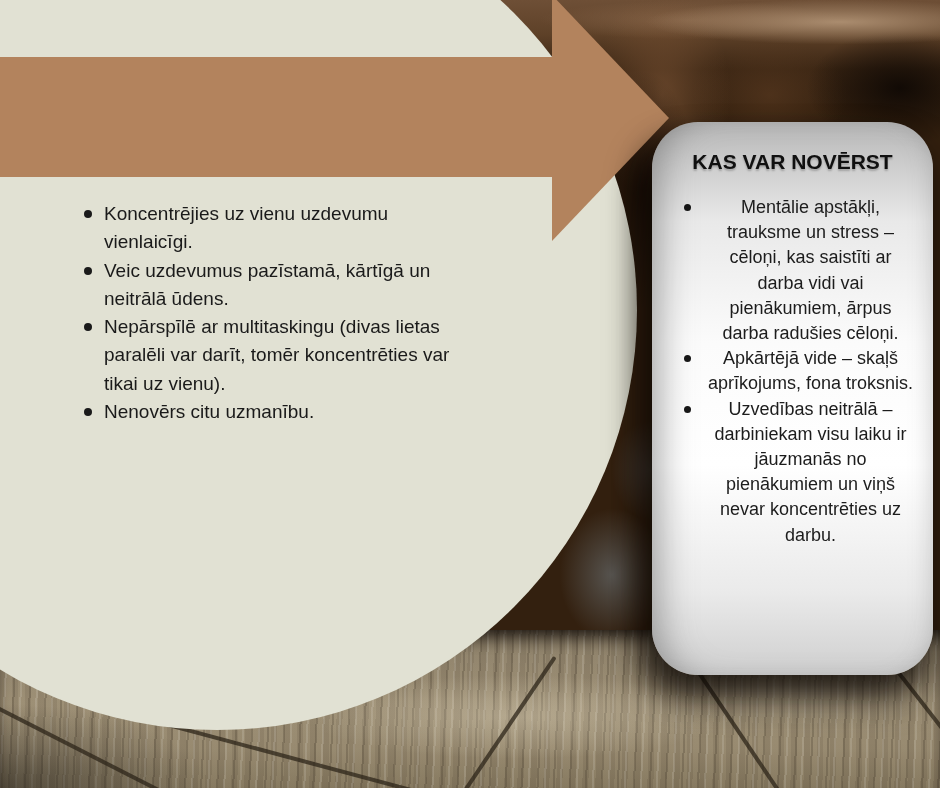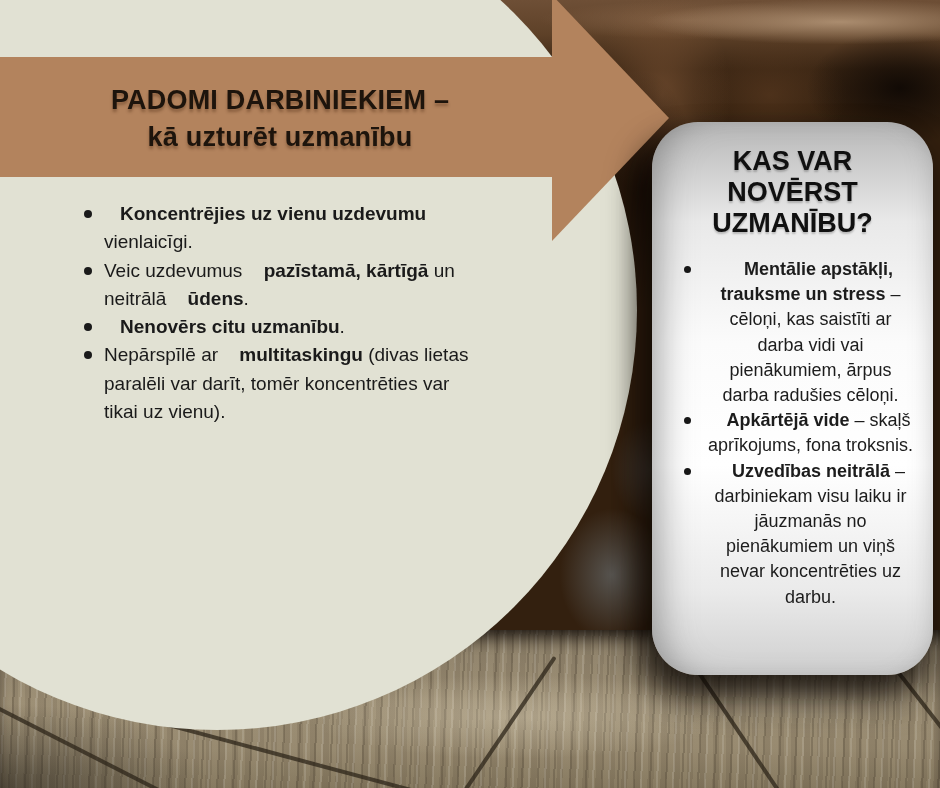--- a/index.html
+++ b/index.html
@@ -64,34 +64,34 @@
   .main-title span{display:block;}
   
   .tips{
     position:absolute;left:84px;top:200px;width:398px;margin:0;padding:0;list-style:none;
     font-size:19px;line-height:28.3px;color:var(--body-text,#1a1a1a);
   }
   .tips li{display:flex;}
   .tips .dot{flex:0 0 20px;}
   .tips .dot::before{content:"";display:block;width:8px;height:8px;border-radius:50%;background:#1a1a1a;margin-top:10px;}
   .tips .txt{flex:1;}
-  b{font-weight:700;margin-left:16px;}
+  b{font-weight:400;}
   
   .card{
     position:absolute;left:652px;top:122px;width:281px;height:553px;border-radius:46px;
     background:linear-gradient(180deg,#b7b7b7 0%,#e9e9e9 18%,#fbfbfb 40%,#ffffff 62%,#eaeaea 85%,#cfcfcf 100%);
     box-shadow:
       inset 26px 0 34px -18px rgba(95,95,95,.55),
       inset -14px 0 26px -16px rgba(120,120,120,.45),
       -16px 18px 30px rgba(12,7,3,.6),
       0 22px 34px rgba(10,6,3,.55);
   }
   .card-title{
     margin:24px 14px 0;            
-    text-align:center;font-size:27px;font-weight:700;line-height:31px;
+    text-align:center;font-size:21px;font-weight:700;line-height:31px;
     color:#101010;text-shadow:0 2px 2px rgba(0,0,0,.22);
   }
   .card-title span{display:block;}
   .card-list{
     margin:18px 0 0;padding:0 18px 0 32px;list-style:none;
     font-size:18px;line-height:25.2px;color:#1c1c1c;text-align:center;
   }
   .card-list li{display:flex;}
   .card-list .dot{flex:0 0 22px;}
   .card-list .dot::before{content:"";display:block;width:7px;height:7px;border-radius:50%;background:#161616;margin-top:9px;}
@@ -109,48 +109,43 @@
     <div class="seam s3"></div>
     <div class="seam s4"></div>
     <div class="seam s5"></div>
   </div>
 
   <div class="circle"></div>
 
   <div class="arrow-shaft"></div>
   <div class="arrow-head"></div>
 
-  <h1 class="main-title">
-    <span>PADOMI DARBINIEKIEM –</span>
-    <span>kā uzturēt uzmanību</span>
-  </h1>
 
   <ul class="tips" id="tips-list">
       <li>
         <span class="dot"></span>
         <span class="txt"><b>Koncentrējies uz vienu uzdevumu</b><span> vienlaicīgi.</span></span>
       </li>
       <li>
         <span class="dot"></span>
         <span class="txt"><span>Veic uzdevumus </span><b>pazīstamā, kārtīgā</b><span> un neitrālā </span><b>ūdens</b><span>.</span></span>
       </li>
       <li>
         <span class="dot"></span>
-        <span class="txt"><b>Nenovērs citu uzmanību</b><span>.</span></span>
+        <span class="txt"><span>Nepārspīlē ar </span><b>multitaskingu</b><span> (divas lietas paralēli var darīt, tomēr koncentrēties var tikai uz vienu).</span></span>
       </li>
       <li>
         <span class="dot"></span>
-        <span class="txt"><span>Nepārspīlē ar </span><b>multitaskingu</b><span> (divas lietas paralēli var darīt, tomēr koncentrēties var tikai uz vienu).</span></span>
+        <span class="txt"><b>Nenovērs citu uzmanību</b><span>.</span></span>
       </li>
     </ul>
 
   <aside class="card">
     <h2 class="card-title">
       <span>KAS VAR NOVĒRST</span>
-      <span>UZMANĪBU?</span>
     </h2>
     <ul class="card-list" id="card-list">
         <li>
           <span class="dot"></span>
           <span class="txt"><b>Mentālie apstākļi, trauksme un stress</b><span> – cēloņi, kas saistīti ar darba vidi vai pienākumiem, ārpus darba radušies cēloņi.</span></span>
         </li>
         <li>
           <span class="dot"></span>
           <span class="txt"><b>Apkārtējā vide</b><span> – skaļš aprīkojums, fona troksnis.</span></span>
         </li>

